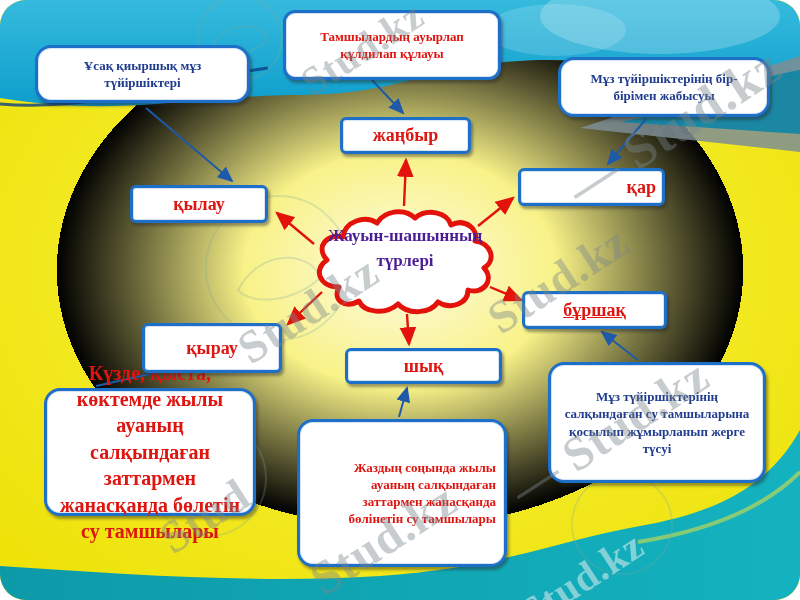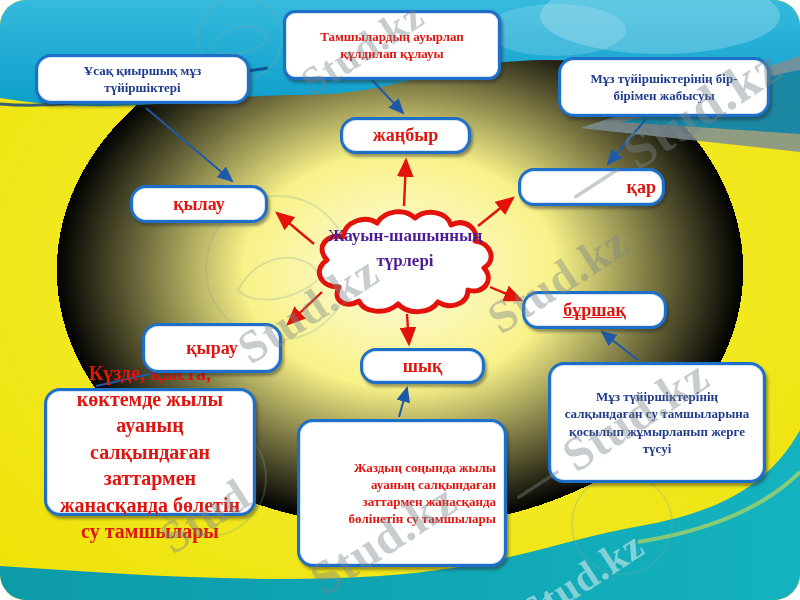--- a/index.html
+++ b/index.html
@@ -10,21 +10,21 @@
   }
   .layer{position:absolute;left:0;top:0;width:800px;height:600px;}
   .box{
     position:absolute;background:#ffffff;border:3px solid #1D6FC7;
     display:flex;align-items:center;justify-content:center;text-align:center;
     font-weight:bold;font-family:"Liberation Serif",serif;
     box-shadow:2px 3px 3px rgba(40,40,40,.45), inset 0 0 0 1px rgba(210,225,245,.9);
     z-index:3;box-sizing:border-box;
   }
   .big{border-radius:16px;font-size:13px;line-height:1.32;padding:5px 8px;}
-  .term{border-radius:16px;font-size:18px;padding:4px 6px;}
+  .term{border-radius:6px;font-size:18px;padding:14px 6px;}
   .red{color:#DF1510;}
   .navy{color:#203C8E;}
   .cloud-wrap{position:absolute;left:305px;top:203px;width:200px;height:112px;z-index:3;}
   .cloud-label{
     position:absolute;left:318px;top:224px;width:174px;z-index:4;
     text-align:center;font-weight:bold;font-size:17px;line-height:1.45;color:#4c1d95;
   }
   .wm{
     position:absolute;z-index:5;pointer-events:none;white-space:nowrap;
     font-weight:bold;color:rgba(122,133,138,0.42);letter-spacing:1px;
@@ -106,21 +106,21 @@
   </svg>
 
   <svg class="cloud-wrap" width="200" height="112" viewBox="0 0 200 112">
     <path d="M 34,84 C 14,84 8,66 22,57 C 10,44 22,30 38,34 C 40,18 60,12 72,20
              C 80,7 100,5 110,15 C 122,5 142,9 146,22 C 160,15 174,26 170,38
              C 186,40 192,57 179,65 C 190,77 178,92 163,87 C 163,101 145,107 133,99
              C 125,111 103,112 93,101 C 81,112 59,110 54,98 C 40,106 27,97 34,84 Z" fill="#FFFFFF" stroke="#E3120B" stroke-width="5" stroke-linejoin="round"></path>
   </svg>
   <div class="cloud-label">Жауын-шашынның түрлері</div>
 
-  <div class="box big navy" style="left:35px;top:54px;width:215px;height:50px;">
+  <div class="box big navy" style="left:35px;top:45px;width:215px;height:58px;">
     <span>Ұсақ қиыршық мұз түйіршіктері</span>
   </div>
 
   <div class="box big red" style="left:283px;top:10px;width:218px;height:70px;border-radius:12px;">
     <span>Тамшылардың ауырлап құлдилап құлауы</span>
   </div>
 
   <div class="box big navy" style="left:558px;top:57px;width:212px;height:60px;text-align:center;">
     <span>Мұз түйіршіктерінің бір-бірімен жабысуы</span>
   </div>
@@ -150,21 +150,21 @@
   </div>
 
   <div class="box term red" style="left:522px;top:291px;width:145px;height:38px;text-decoration:underline;">
     <span>бұршақ</span>
   </div>
 
   <div class="box term red" style="left:142px;top:323px;width:140px;height:50px;align-items:center;">
     <span>қырау</span>
   </div>
 
-  <div class="box term red" style="left:360px;top:348px;width:125px;height:36px;align-items:flex-end;">
+  <div class="box term red" style="left:345px;top:348px;width:157px;height:36px;">
     <span>шық</span>
   </div>
 
   <div class="wm" style="left:292px;top:66px;font-size:40px;">Stud.kz</div>
   <div class="wm" style="left:556px;top:168px;font-size:52px;">— Stud.kz</div>
   <div class="wm" style="left:228px;top:330px;font-size:46px;">Stud.kz</div>
   <div class="wm" style="left:478px;top:300px;font-size:46px;">Stud.kz</div>
   <div class="wm" style="left:150px;top:520px;font-size:46px;">Stud</div>
   <div class="wm" style="left:300px;top:560px;font-size:48px;">Stud.kz</div>
   <div class="wm" style="left:500px;top:470px;font-size:48px;">— Stud.kz</div>

